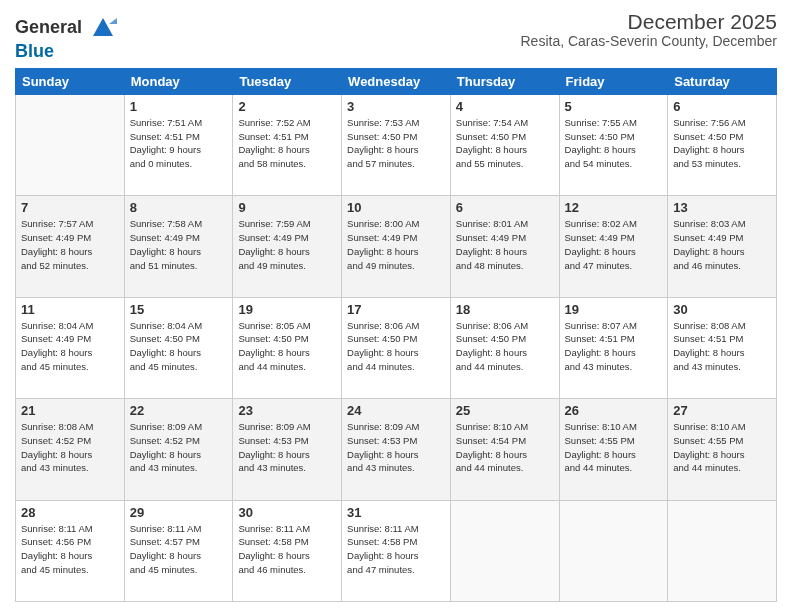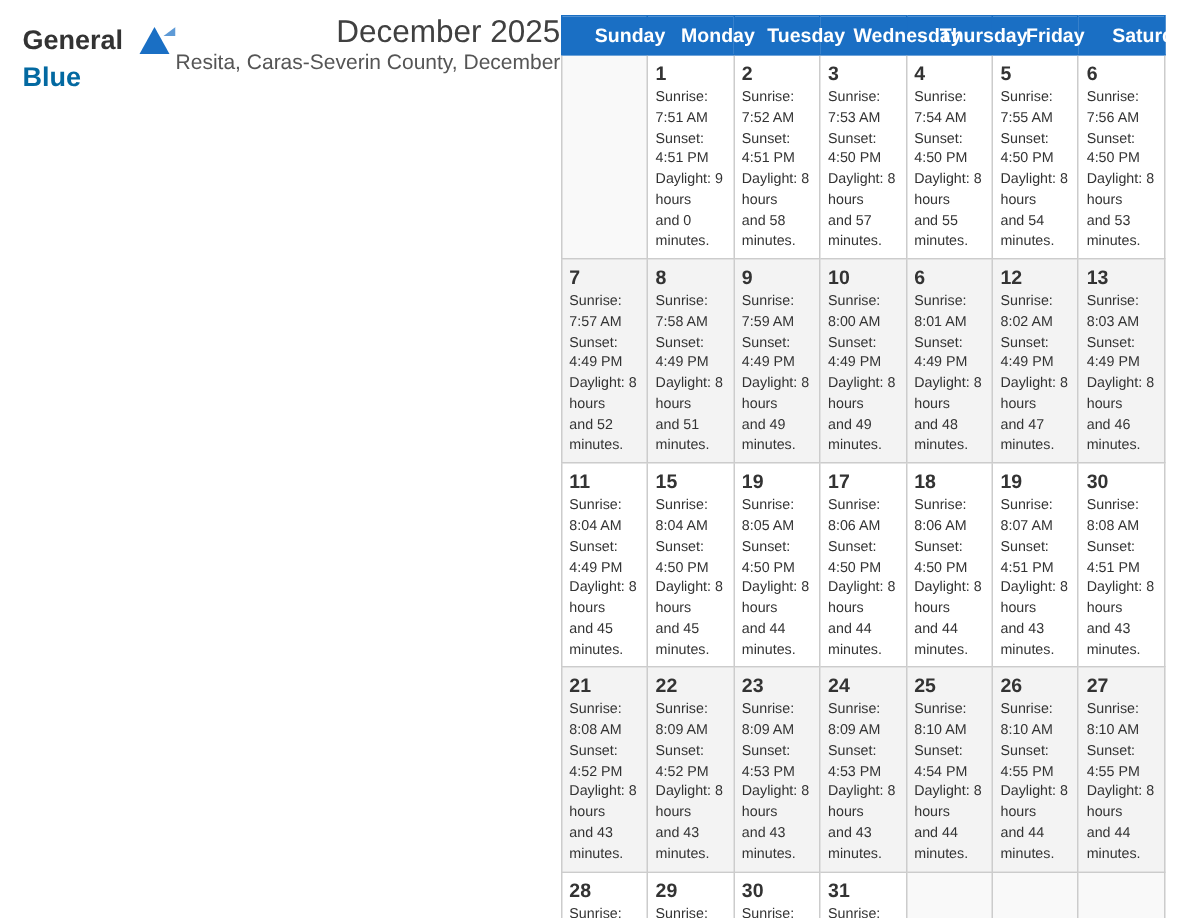--- a/index.html
+++ b/index.html
@@ -8,20 +8,21 @@
       height: 612px;
       font-family: Arial, sans-serif;
       background: #fff;
       overflow: hidden;
     }
     .page {
       width: 792px;
       height: 612px;
       padding: 10px 15px;
       display: flex;
+      flex-direction: column;
     }
     .header {
       display: flex;
       justify-content: space-between;
       align-items: flex-start;
       margin-bottom: 6px;
     }
     .logo {
       display: flex;
       align-items: center;
@@ -56,21 +57,21 @@
       flex: 1;
       border: 1px solid #ccc;
       border-collapse: collapse;
       width: 100%;
       table-layout: fixed;
     }
     .calendar th {
       background: #1a6fc4;
       color: #fff;
       text-align: left;
-      padding: 5px 22px;
+      padding: 5px 6px;
       font-size: 13px;
       font-weight: bold;
       border: 1px solid #1a6fc4;
     }
     .calendar td {
       border: 1px solid #ccc;
       vertical-align: top;
       padding: 4px 5px;
       font-size: 10px;
       color: #333;

